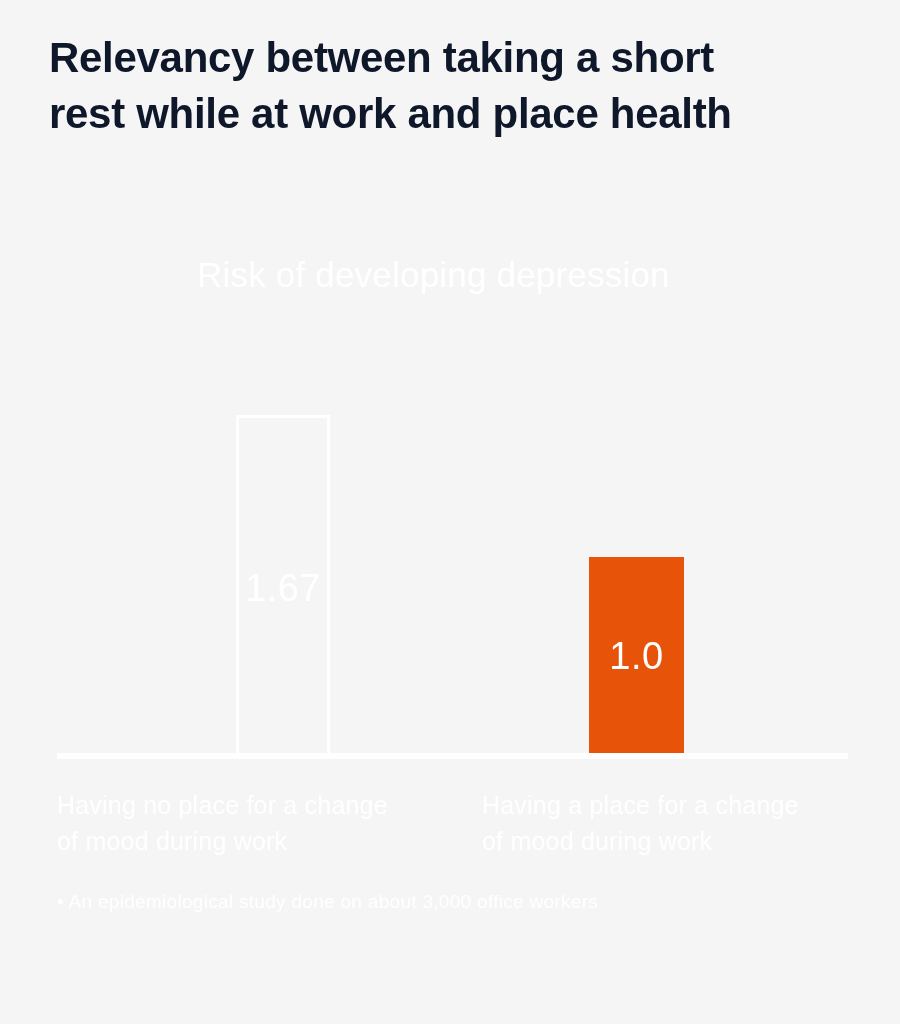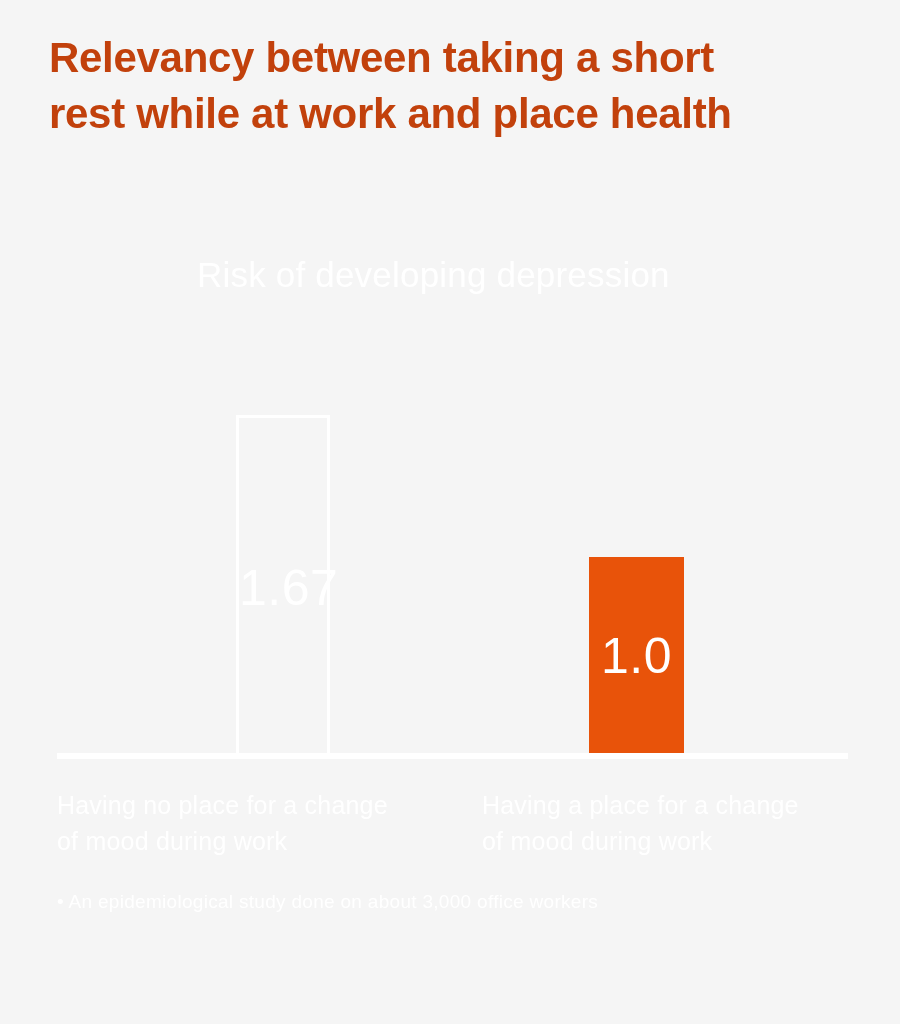--- a/index.html
+++ b/index.html
@@ -23,21 +23,21 @@
   }
 
   
   .title-block {
     position: absolute;
     left: 49px;
     top: 30px;
     width: 800px;
   }
   .title-line {
-    color: #c2410c;
+    color: #0f172a;
     font-size: 42px;
     font-weight: bold;
     line-height: 56px;
     letter-spacing: -0.3px;
     white-space: nowrap;
   }
 
   
   .chart {
     position: absolute;
@@ -100,21 +100,21 @@
     height: 199px;
     background: #e8530a;
     border: none;
   }
 
   .bar-value {
     position: absolute;
     width: 100%;
     text-align: center;
     color: #ffffff;
-    font-size: 50px;
+    font-size: 38px;
     font-weight: normal;
     letter-spacing: 0.5px;
     line-height: 38px;
   }
   .bar-outline .bar-value {
     top: 151px;
     left: 0;
   }
   .bar-filled .bar-value {
     top: 80px;

